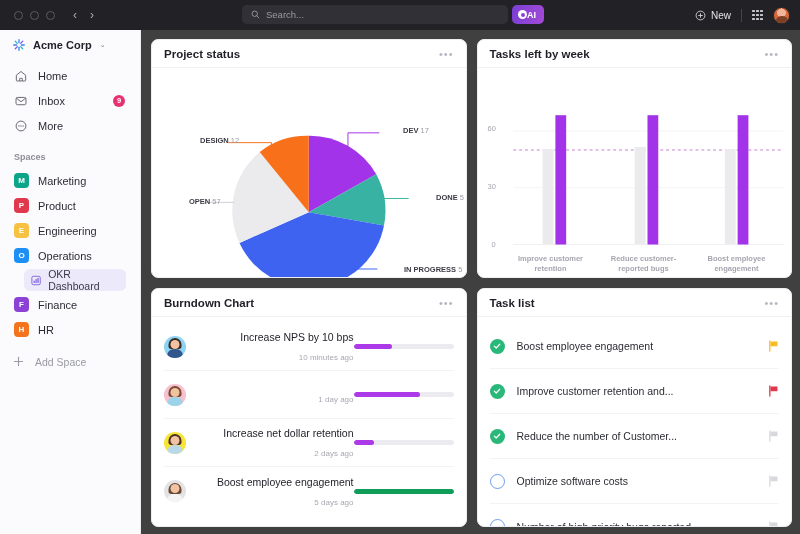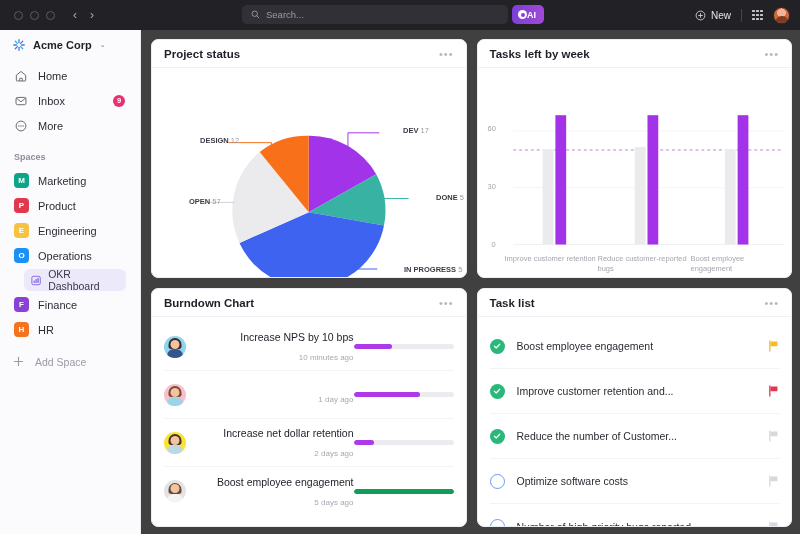--- a/index.html
+++ b/index.html
@@ -211,21 +211,21 @@
   .flag { width: 11px; height: 12px; cursor: pointer; }
 
   
   .pie-wrap { position: absolute; left: 0; top: 0; width: 100%; height: 100%; }
   .lbl { position: absolute; font-size: 7.5px; font-weight: 700; color: #3b3b45; white-space: nowrap; margin-left: 20px; }
   .lbl em { font-style: normal; font-weight: 400; color: #9a9aa4; }
 
   
   .bar-wrap { position: absolute; left: 0; top: 0; width: 100%; height: 100%; }
   .tick { position: absolute; font-size: 7.5px; color: #a6a6b0; }
-  .xlab { position: absolute; font-size: 7.5px; color: #a6a6b0; text-align: left; line-height: 10px; width: 92px; }
+  .xlab { position: absolute; font-size: 7.5px; color: #a6a6b0; text-align: center; line-height: 10px; width: 92px; font-weight: bold; }
 </style>
 </head>
 <body>
 
 <div class="app">
 
   <div class="topbar">
     <div class="traffic">
       <span class="dot"></span>
       <span class="dot"></span>

